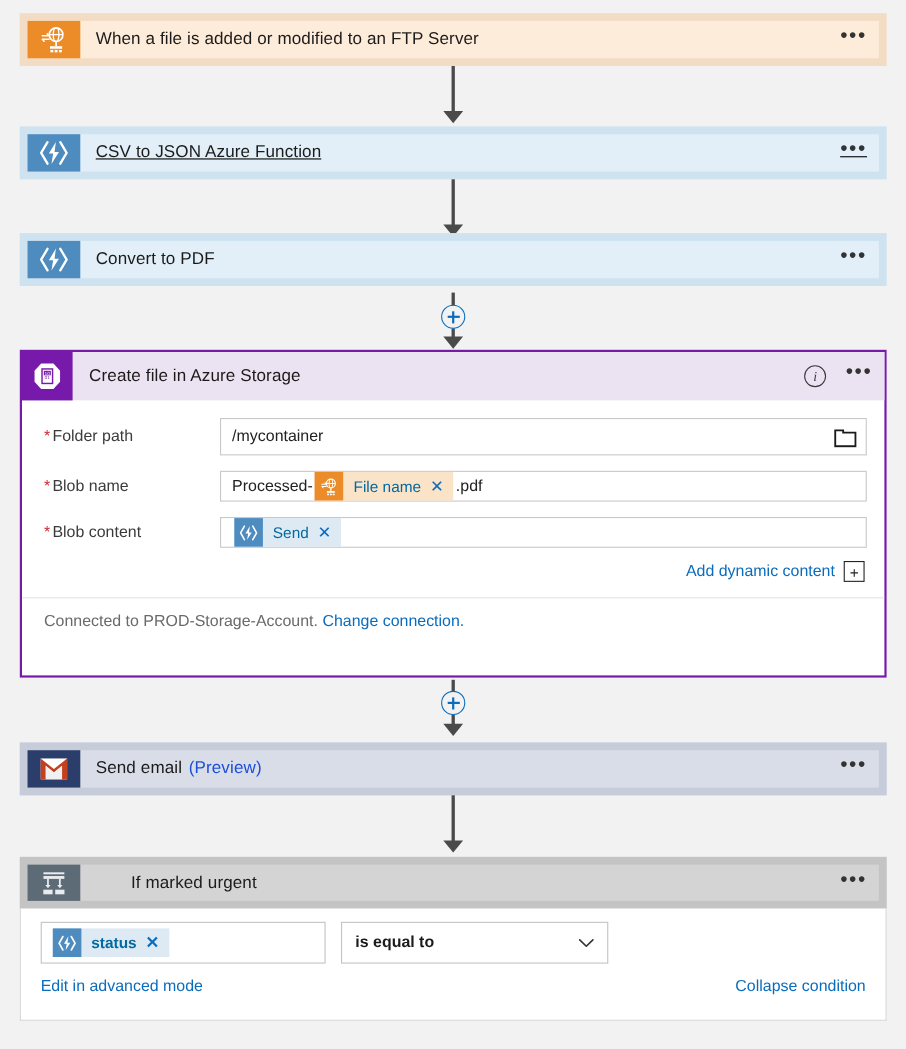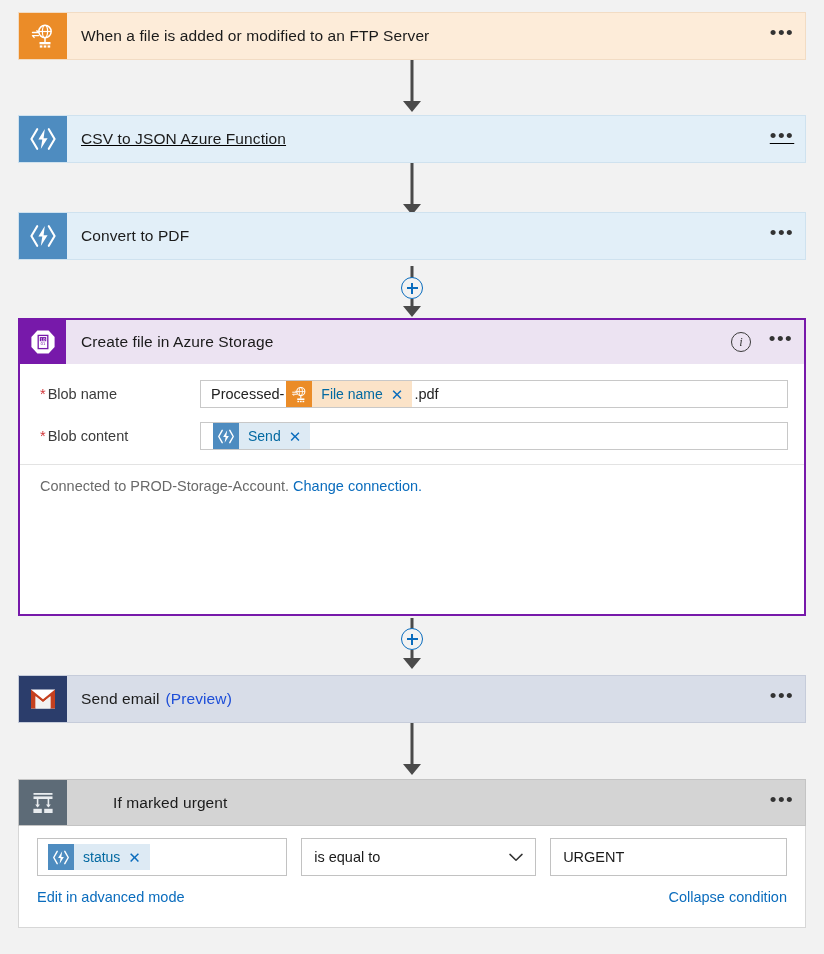--- a/index.html
+++ b/index.html
@@ -18,21 +18,21 @@
   }
 
   
   .card {
     position: absolute;
     left: 18px;
     width: 788px;
     height: 48px;
     display: flex;
     align-items: stretch;
-    border: 1px solid #22c55e;
+    border: 7px solid #22c55e;
     background: #fff;
   }
   .card-icon {
     width: 48px; min-width: 48px;
     display: flex; align-items: center; justify-content: center;
   }
   .card-title {
     flex: 1;
     display: flex; align-items: center;
     padding-left: 14px;
@@ -207,20 +207,21 @@
   }
   #cond-row { display: flex; align-items: center; gap: 14px; }
   .cond-field {
     height: 38px;
     border: 1px solid #c2c2c2;
     background: #fff;
     display: flex; align-items: center;
     padding: 0 8px;
     font-size: 14.5px;
     color: #1b1b1b;
+    font-weight: bold;
   }
   #cond-left  { width: 259px; }
   #cond-mid   { width: 243px; padding-left: 12px; }
   #cond-right { width: 245px; padding-left: 12px; }
   .chev { margin-left: auto; color: #333; font-size: 13px; padding-right: 4px; }
   #cond-links {
     display: flex; justify-content: space-between;
     margin-top: 13px;
   }
 
@@ -298,20 +299,33 @@
       </div>
       <div class="card-title">Create file in Azure Storage</div>
       <div class="info-icon">
         <span class="circ">i</span>
       </div>
       <div class="ellipsis">•••</div>
     </div>
 
     <div id="storage-body">
 
+      <div class="field-row">
+        <div class="field-label">
+          <span class="req">*</span><span>Folder path</span>
+        </div>
+        <div class="field-box">
+          <span>/mycontainer</span>
+          <span class="folder-icon">
+            <svg width="21" height="19" viewBox="0 0 21 19" aria-hidden="true">
+              <path d="M1.3 3.2 h7.2 v2.1 h11.2 v12.4 H1.3 Z" fill="#fff" stroke="#1b1b1b" stroke-width="1.7"></path>
+            </svg>
+          </span>
+        </div>
+      </div>
 
       <div class="field-row">
         <div class="field-label">
           <span class="req">*</span><span>Blob name</span>
         </div>
         <div class="field-box tall">
           <span>Processed-</span>
           <span class="token orange">
             <span class="tok-icon">
               <svg width="17" height="17" viewBox="0 0 26 26" aria-hidden="true">
@@ -345,20 +359,24 @@
                 <path d="M20.8 3.6 L26.1 13 L20.8 22.4" fill="none" stroke="#fff" stroke-width="2.2" stroke-linecap="round" stroke-linejoin="round"></path>
                 <path d="M16.8 3.4 L10.6 13.6 h3.8 L12.9 22.6 L19.4 12.3 h-3.9 Z" fill="#fff"></path>
               </svg>
             </span>
             <span class="tok-label">Send</span>
             <span class="tok-x">✕</span>
           </span>
         </div>
       </div>
 
+      <div id="dynamic-row">
+        <span class="link">Add dynamic content</span>
+        <span class="plus-box">+</span>
+      </div>
     </div>
 
     <div id="storage-footer">
       <span>Connected to PROD-Storage-Account.</span>
       <span class="link">Change connection.</span>
     </div>
   </div>
 
   <div class="conn" style="top:618px; height:16px;"></div>
   <div class="plus-btn" style="top:628px;"></div>
@@ -419,23 +437,20 @@
 
       <div class="cond-field" id="cond-mid">
         <span>is equal to</span>
         <span class="chev">
           <svg width="14" height="9" viewBox="0 0 14 9" aria-hidden="true">
             <path d="M1 1.4 L7 7.2 L13 1.4" fill="none" stroke="#333" stroke-width="1.5" stroke-linecap="round" stroke-linejoin="round"></path>
           </svg>
         </span>
       </div>
 
-      <div class="cond-field" id="cond-right">
-        <span>URGENT</span>
-      </div>
     </div>
 
     <div id="cond-links">
       <span class="link">Edit in advanced mode</span>
       <span class="link">Collapse condition</span>
     </div>
   </div>
 
 </div>
 

